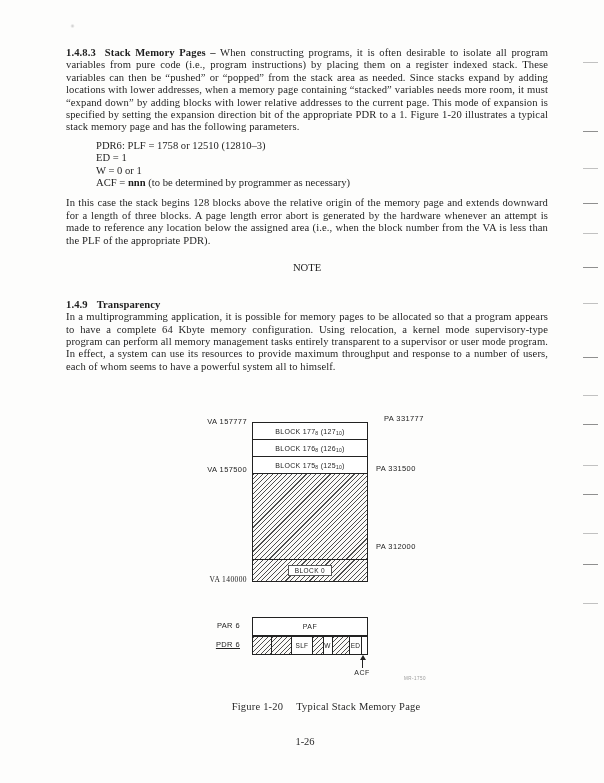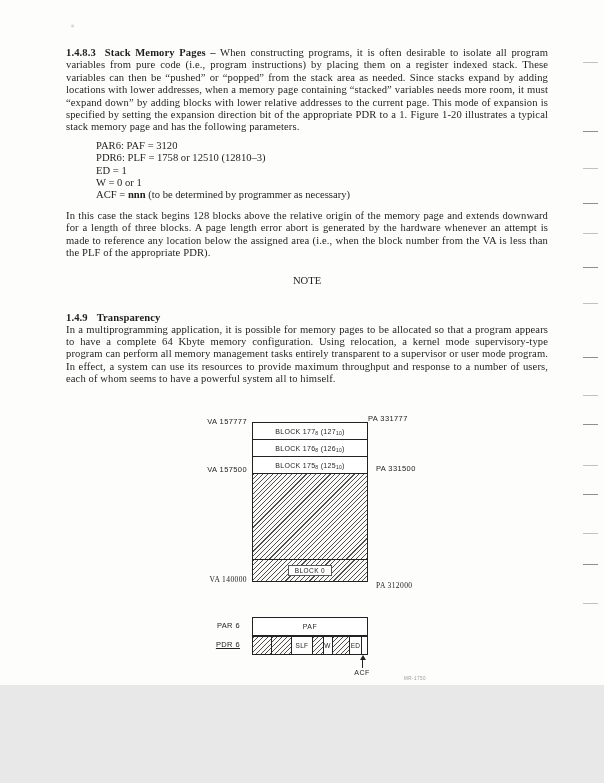--- a/index.html
+++ b/index.html
@@ -1,18 +1,18 @@
 <!DOCTYPE html>
 <html><head>
 <meta charset="utf-8">
 <style>
   html,body{margin:0;padding:0;background:#e8e8e8;}
   .page{
     position:relative;
-    width:604px;height:685px;
+    width:604px;height:783px;
     background:#fdfdfc;
     overflow:hidden;
     font-family:"Liberation Serif","DejaVu Serif",serif;
     color:#1e1e1e;
   }
   .text-col{
     position:absolute;
     left:66px;top:47px;width:482px;
   }
   .para{
@@ -169,46 +169,45 @@
   <div class="speck"></div>
 
   <div class="text-col">
 
     <p class="para">
       <span class="h-num">1.4.8.3</span><span class="h-title">Stack Memory Pages –</span>
       <span>When constructing programs, it is often desirable to isolate all program variables from pure code (i.e., program instructions) by placing them on a register indexed stack. These variables can then be “pushed” or “popped” from the stack area as needed. Since stacks expand by adding locations with lower addresses, when a memory page containing “stacked” variables needs more room, it must “expand down” by adding blocks with lower relative addresses to the current page. This mode of expansion is specified by setting the expansion direction bit of the appropriate PDR to a 1. Figure 1-20 illustrates a typical stack memory page and has the following parameters.</span>
     </p>
 
     <div class="param-list">
-      <div class="param-line">PAR6: PAF = 3120</div>
       <div class="param-line">PDR6: PLF = 1758 or 12510 (12810–3)</div>
       <div class="param-line">ED = 1</div>
       <div class="param-line">W = 0 or 1</div>
       <div class="param-line"><span>ACF = </span><b>nnn</b><span> (to be determined by programmer as necessary)</span></div>
     </div>
 
     <p class="para mt8">In this case the stack begins 128 blocks above the relative origin of the memory page and extends downward for a length of three blocks. A page length error abort is generated by the hardware whenever an attempt is made to reference any location below the assigned area (i.e., when the block number from the VA is less than the PLF of the appropriate PDR).</p>
 
     <div class="note-block">
       <div>NOTE</div>
     </div>
 
     <p class="para sec-head">
       <span class="h-num">1.4.9</span><span class="h-title">Transparency</span>
     </p>
     <p class="para">In a multiprogramming application, it is possible for memory pages to be allocated so that a program appears to have a complete 64 Kbyte memory configuration. Using relocation, a kernel mode supervisory-type program can perform all memory management tasks entirely transparent to a supervisor or user mode program. In effect, a system can use its resources to provide maximum throughput and response to a number of users, each of whom seems to have a powerful system all to himself.</p>
 
   </div>
 
   <div class="fig-label r" style="left:190px;top:417px;width:57px;">VA 157777</div>
-  <div class="fig-label" style="left:368px;top:414px;text-align:center;">PA 331777</div>
+  <div class="fig-label" style="left:384px;top:414px;text-align:center;">PA 331777</div>
   <div class="fig-label r" style="left:190px;top:465px;width:57px;">VA 157500</div>
   <div class="fig-label" style="left:376px;top:464px;">PA 331500</div>
   <div class="fig-label r" style="left:190px;top:575px;width:57px;font-family:Liberation Serif, serif;">VA 140000</div>
-  <div class="fig-label" style="left:376px;top:581px;font-family:Liberation Serif, serif;">PA 312000</div>
+  <div class="fig-label" style="left:376px;top:542px;">PA 312000</div>
 
   <div class="stack-box">
     <div class="blk-row"><span>BLOCK 177</span><span class="sub">8</span><span> (127</span><span class="sub">10</span><span>)</span></div>
     <div class="blk-row"><span>BLOCK 176</span><span class="sub">8</span><span> (126</span><span class="sub">10</span><span>)</span></div>
     <div class="blk-row"><span>BLOCK 175</span><span class="sub">8</span><span> (125</span><span class="sub">10</span><span>)</span></div>
     <div class="hatch hatch-main"></div>
     <div class="hatch hatch-strip">
       <span class="blk0-tag">BLOCK 0</span>
     </div>
   </div>

